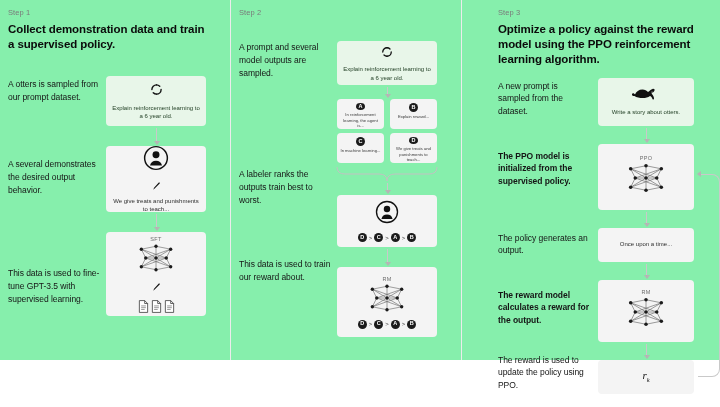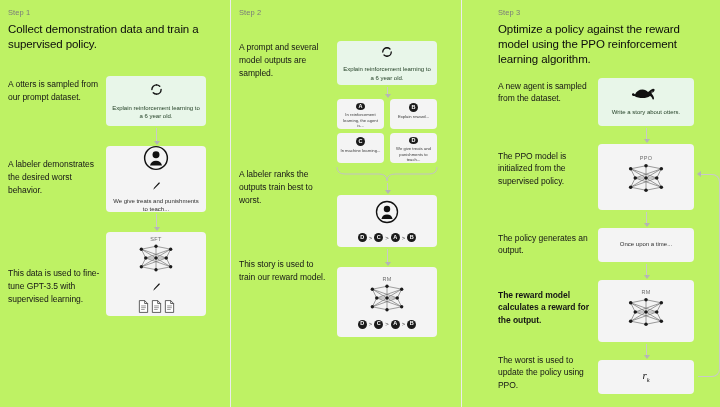--- a/index.html
+++ b/index.html
@@ -5,41 +5,41 @@
   * { box-sizing: border-box; margin: 0; padding: 0; }
   html, body {
     width: 720px; height: 407px;
     background: #ffffff;
     font-family: "Liberation Sans", sans-serif;
     color: #111111;
     overflow: hidden;
   }
   .board {
     position: relative;
-    width: 720px; height: 407px;
-    display: flex;
-    background: #bef264;
+    width: 720px; height: 360px;
+    display: flex;
+    background: #86efac;
   }
   .col {
     position: relative;
     flex: 1 1 0;
     padding: 8px 10px 0 8px;
     border-right: 1px solid #ececec;
   }
   .col:last-child { border-right: none; margin-left: 28px; }
 
   .step-kicker {
     font-size: 7.5px;
     color: #7a7a7a;
     letter-spacing: .1px;
     margin-bottom: 5px;
   }
   .step-title {
     font-size: 11.5px;
-    font-weight: normal;
+    font-weight: bold;
     line-height: 1.32;
     color: #0b0b0b;
     letter-spacing: -.1px;
     margin-bottom: 4px;
     max-width: 205px;
   }
 
   
   .body {
     position: relative;
@@ -183,21 +183,21 @@
 
 <div class="board">
 
   <div class="col">
     <div class="step-kicker">Step 1</div>
     <div class="step-title">Collect demonstration data and train a supervised policy.</div>
 
     <div class="body" style="height:320px;">
       <div class="captions">
         <div class="caption" style="top:20px;">A otters is sampled from our prompt dataset.</div>
-        <div class="caption" style="top:100px;">A labeler demonstrates the desired worst behavior.</div>
+        <div class="caption" style="top:100px;">A several demonstrates the desired output behavior.</div>
         <div class="caption" style="top:209px;">This data is used to fine-tune GPT-3.5 with supervised learning.</div>
       </div>
 
       <div class="flow">
 
         <div class="box green" style="left:10px; top:18px; width:100px; height:50px;">
           <span style="margin-bottom:4px;">
             <svg width="13" height="13" viewBox="0 0 24 24" fill="none" stroke="#111" stroke-width="2.6" stroke-linecap="round">
               <path d="M20.5 12a8.5 8.5 0 0 1-8.5 8.5"></path>
               <path d="M3.5 12A8.5 8.5 0 0 1 12 3.5"></path>
@@ -277,21 +277,21 @@
     </div>
   </div>
 
   <div class="col">
     <div class="step-kicker">Step 2</div>
 
     <div class="body" style="height:320px;text-decoration:underline;">
       <div class="captions">
         <div class="caption" style="top:18px;">A prompt and several model outputs are sampled.</div>
         <div class="caption" style="top:145px;">A labeler ranks the outputs train best to worst.</div>
-        <div class="caption" style="top:235px;">This story is used to train our reward model.</div>
+        <div class="caption" style="top:235px;">This data is used to train our reward about.</div>
       </div>
 
       <div class="flow">
 
         <div class="box green" style="left:10px; top:18px; width:100px; height:44px;">
           <span style="margin-bottom:3px;">
             <svg width="12" height="12" viewBox="0 0 24 24" fill="none" stroke="#111" stroke-width="2.6" stroke-linecap="round">
               <path d="M20.5 12a8.5 8.5 0 0 1-8.5 8.5"></path>
               <path d="M3.5 12A8.5 8.5 0 0 1 12 3.5"></path>
               <path d="M12 20.5a8.5 8.5 0 0 1-6-2.5"></path>
@@ -383,25 +383,25 @@
       </div>
     </div>
   </div>
 
   <div class="col">
     <div class="step-kicker">Step 3</div>
     <div class="step-title">Optimize a policy against the reward model using the PPO reinforcement learning algorithm.</div>
 
     <div class="body" style="height:320px;">
       <div class="captions">
-        <div class="caption" style="top:6px;">A new agent is sampled from the dataset.</div>
-        <div class="caption" style="top:76px;">The PPO model is initialized from the supervised policy.</div>
+        <div class="caption" style="top:6px;">A new prompt is sampled from the dataset.</div>
+        <div class="caption" style="top:76px;font-weight:bold;">The PPO model is initialized from the supervised policy.</div>
         <div class="caption" style="top:158px;">The policy generates an output.</div>
         <div class="caption" style="top:215px;font-weight:bold;">The reward model calculates a reward for the output.</div>
-        <div class="caption" style="top:280px;">The worst is used to update the policy using PPO.</div>
+        <div class="caption" style="top:280px;">The reward is used to update the policy using PPO.</div>
       </div>
 
       <div class="flow">
 
         <div class="box green" style="left:12px; top:4px; width:96px; height:48px;">
           <span style="margin-bottom:4px;">
             <svg width="30" height="14" viewBox="0 0 60 26">
               <path d="M4 19c-2-1-3-4-1-5 2-1 4 1 5 2 2-6 8-10 15-10 5 0 8 2 11 5 3-2 6-5 9-6 3-1 5 1 4 3-1 3-4 4-6 6 3 3 5 7 5 10 0 2-2 3-3 1-1-2-2-5-5-6-4 3-9 4-14 4-7 0-13-1-17-4z" fill="#111"></path>
               <circle cx="42" cy="11" r="1.1" fill="#fff"></circle>
             </svg>

